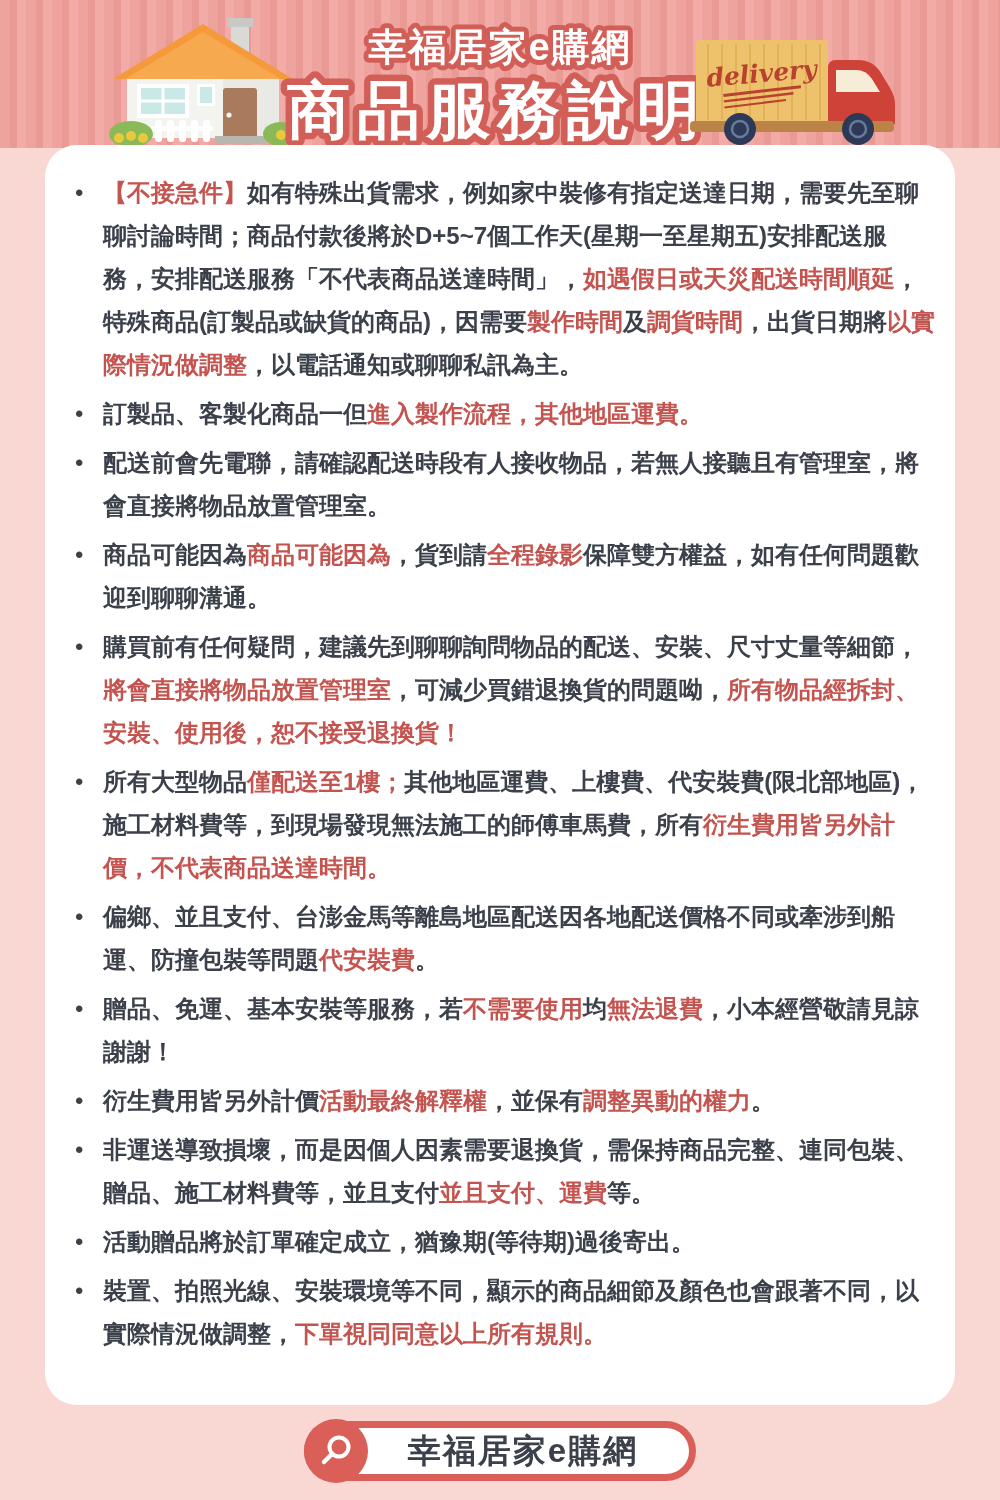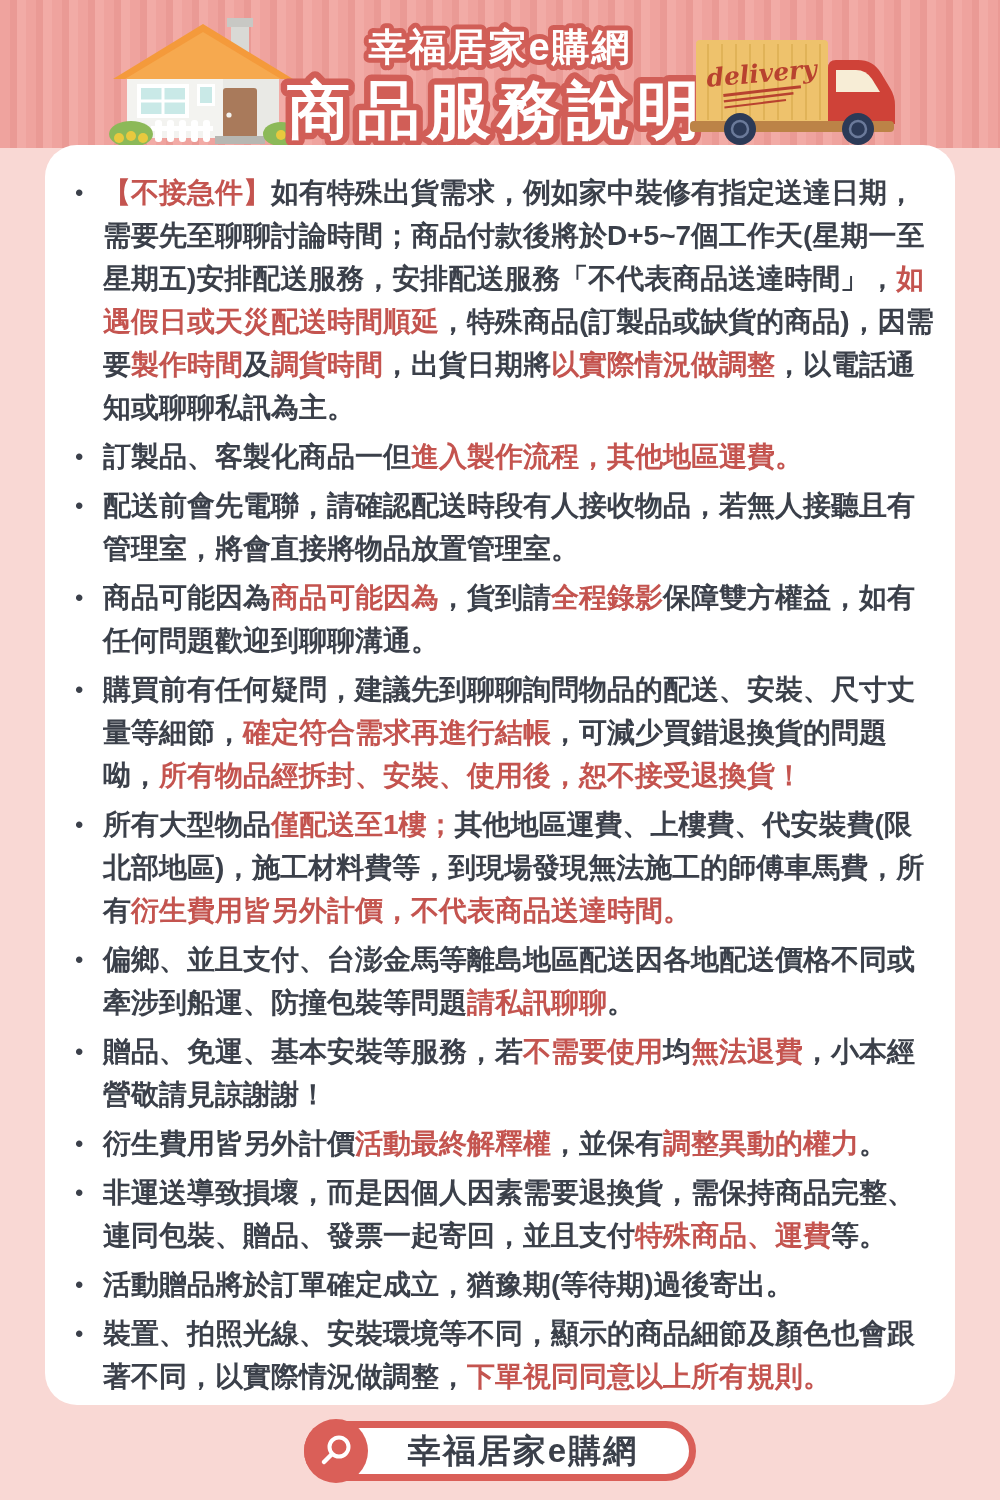--- a/index.html
+++ b/index.html
@@ -36,21 +36,21 @@
     background:#ffffff; border-radius:32px;
     padding:26px 20px 0 28px; overflow:hidden;
   }
   .notice-list { list-style:none; }
   .notice-item { display:flex; margin-bottom:6px; }
   .notice-item .dot {
     flex:0 0 30px; width:30px; color:#3b404a; font-size:24px;
     line-height:43px; text-align:left; padding-left:2px;
   }
   .notice-text {
-    flex:1; font-size:28px; line-height:43px; font-weight:700;
+    flex:1; font-size:24px; line-height:43px; font-weight:700;
     color:#3b404a; letter-spacing:0px; text-align:left;
   }
   .notice-text .hl { color:#c4544f; }
 
   
   .search-pill {
     position:absolute; left:50%; top:1421px; transform:translateX(-50%);
     width:392px; height:60px; background:#ffffff;
     border:7px solid #da5f58; border-radius:34px;
     display:flex; align-items:center; justify-content:center;
@@ -168,41 +168,41 @@
       <li class="notice-item">
         <span class="dot">•</span>
         <p class="notice-text"><span>配送前會先電聯，請確認配送時段有人接收物品，若無人接聽且有管理室，將會直接將物品放置管理室。</span></p>
       </li>
       <li class="notice-item">
         <span class="dot">•</span>
         <p class="notice-text"><span>商品可能因為</span><span class="hl">商品可能因為</span><span>，貨到請</span><span class="hl">全程錄影</span><span>保障雙方權益，如有任何問題歡迎到聊聊溝通。</span></p>
       </li>
       <li class="notice-item">
         <span class="dot">•</span>
-        <p class="notice-text"><span>購買前有任何疑問，建議先到聊聊詢問物品的配送、安裝、尺寸丈量等細節，</span><span class="hl">確定符合需求再進行結帳</span><span>，可減少買錯退換貨的問題呦，</span><span class="hl">所有物品經拆封、安裝、使用後，恕不接受退換貨！</span></p>
+        <p class="notice-text"><span>購買前有任何疑問，建議先到聊聊詢問物品的配送、安裝、尺寸丈量等細節，</span><span class="hl">將會直接將物品放置管理室</span><span>，可減少買錯退換貨的問題呦，</span><span class="hl">所有物品經拆封、安裝、使用後，恕不接受退換貨！</span></p>
       </li>
       <li class="notice-item">
         <span class="dot">•</span>
         <p class="notice-text"><span>所有大型物品</span><span class="hl">僅配送至1樓；</span><span>其他地區運費、上樓費、代安裝費(限北部地區)，施工材料費等，到現場發現無法施工的師傅車馬費，所有</span><span class="hl">衍生費用皆另外計價，不代表商品送達時間。</span></p>
       </li>
       <li class="notice-item">
         <span class="dot">•</span>
-        <p class="notice-text"><span>偏鄉、並且支付、台澎金馬等離島地區配送因各地配送價格不同或牽涉到船運、防撞包裝等問題</span><span class="hl">請私訊聊聊</span><span>。</span></p>
+        <p class="notice-text"><span>偏鄉、並且支付、台澎金馬等離島地區配送因各地配送價格不同或牽涉到船運、防撞包裝等問題</span><span class="hl">代安裝費</span><span>。</span></p>
       </li>
       <li class="notice-item">
         <span class="dot">•</span>
         <p class="notice-text"><span>贈品、免運、基本安裝等服務，若</span><span class="hl">不需要使用</span><span>均</span><span class="hl">無法退費</span><span>，小本經營敬請見諒謝謝！</span></p>
       </li>
       <li class="notice-item">
         <span class="dot">•</span>
         <p class="notice-text"><span>衍生費用皆另外計價</span><span class="hl">活動最終解釋權</span><span>，並保有</span><span class="hl">調整異動的權力</span><span>。</span></p>
       </li>
       <li class="notice-item">
         <span class="dot">•</span>
-        <p class="notice-text"><span>非運送導致損壞，而是因個人因素需要退換貨，需保持商品完整、連同包裝、贈品、發票一起寄回，並且支付</span><span class="hl">特殊商品、運費</span><span>等。</span></p>
+        <p class="notice-text"><span>非運送導致損壞，而是因個人因素需要退換貨，需保持商品完整、連同包裝、贈品、施工材料費等，並且支付</span><span class="hl">並且支付、運費</span><span>等。</span></p>
       </li>
       <li class="notice-item">
         <span class="dot">•</span>
         <p class="notice-text"><span>活動贈品將於訂單確定成立，猶豫期(等待期)過後寄出。</span></p>
       </li>
       <li class="notice-item">
         <span class="dot">•</span>
         <p class="notice-text"><span>裝置、拍照光線、安裝環境等不同，顯示的商品細節及顏色也會跟著不同，以實際情況做調整，</span><span class="hl">下單視同同意以上所有規則。</span></p>
       </li>
     </ul>

